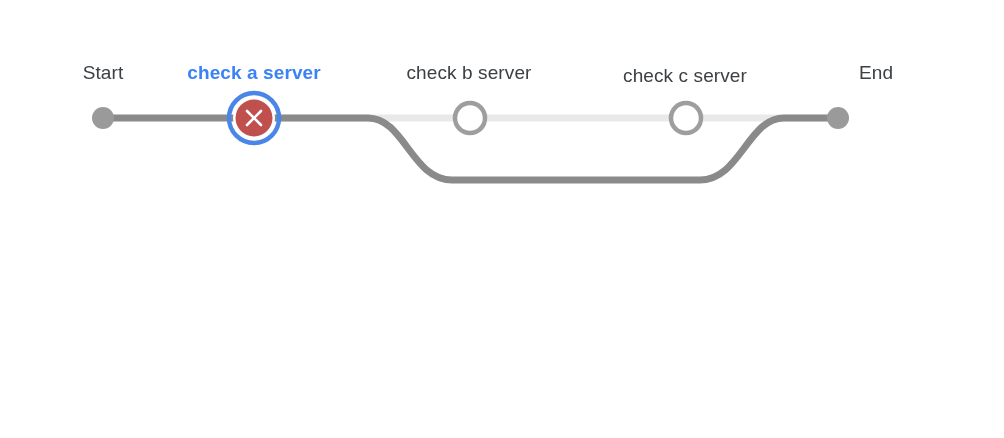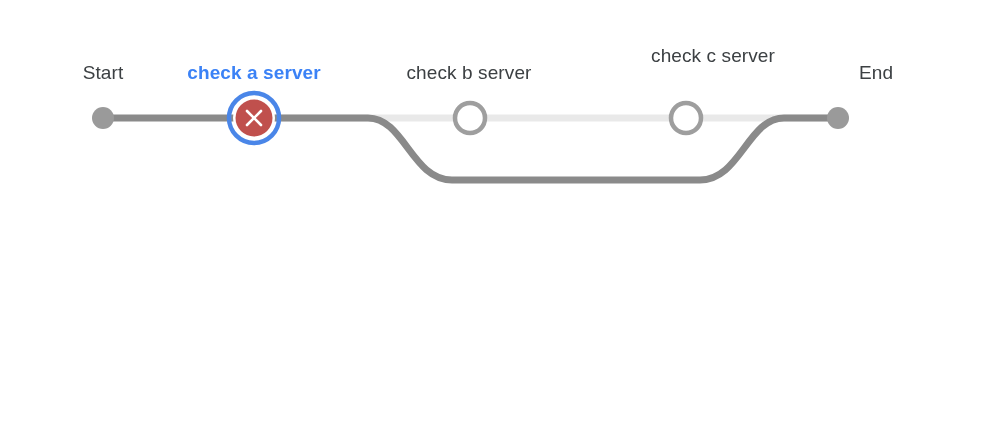--- a/index.html
+++ b/index.html
@@ -84,21 +84,21 @@
       </g>
     </g>
   </svg>
 
   <div class="node-label" style="left:103px; top:62px;">Start</div>
 
   <div class="node-label is-active" style="left:254px; top:62px;">check a server</div>
 
   <div class="node-label" style="left:469px; top:62px;">check b server</div>
 
-  <div class="node-label" style="left:685px; top:45px;margin-left:28px;">check c server</div>
+  <div class="node-label" style="left:685px; top:65px;">check c server</div>
 
   <div class="node-label" style="left:876px; top:62px;">End</div>
 
   <div class="node-hit" style="left:103px; top:118px; width:34px; height:34px;"></div>
   <div class="node-hit" style="left:254px; top:118px; width:56px; height:56px;"></div>
   <div class="node-hit" style="left:470px; top:118px; width:40px; height:40px;"></div>
   <div class="node-hit" style="left:686px; top:118px; width:40px; height:40px;"></div>
   <div class="node-hit" style="left:838px; top:118px; width:34px; height:34px;"></div>
 
 </div>

